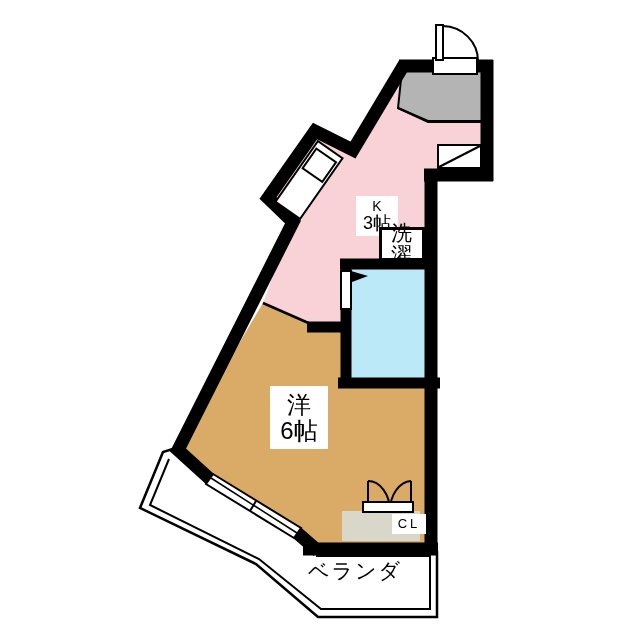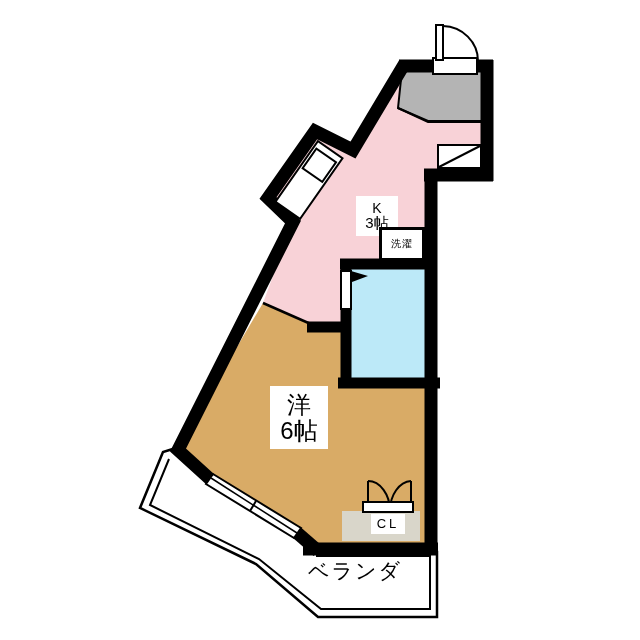--- a/index.html
+++ b/index.html
@@ -5,27 +5,27 @@
 <style>
   html,body{margin:0;padding:0;background:#ffffff;}
   body{width:640px;height:640px;position:relative;overflow:hidden;
        font-family:"Liberation Sans","DejaVu Sans",sans-serif;color:#000;}
   .stage{position:absolute;left:0;top:0;width:640px;height:640px;}
   svg{position:absolute;left:0;top:0;}
   .label{position:absolute;display:flex;flex-direction:column;align-items:center;
          justify-content:center;text-align:center;line-height:1.05;color:#000;}
   .whitebox{background:#ffffff;}
   .lbl-k{left:356px;top:196px;width:42px;height:40px;font-size:14px;}
-  .lbl-k .size{font-size:15px;}
+  .lbl-k .size{font-size:18px;}
   .lbl-laundry{left:379px;top:227px;width:40px;height:28px;border:3px solid #000;
-               background:#fff;font-size:10px;letter-spacing:1px;}
+               background:#fff;font-size:21px;letter-spacing:1px;}
   .lbl-ub{left:358px;top:305px;width:60px;height:31px;font-size:23px;letter-spacing:7px;
           text-indent:7px;}
   .lbl-room{left:270px;top:386px;width:58px;height:63px;font-size:24px;}
-  .lbl-cl{left:371px;top:514px;width:34px;height:20px;font-size:13px;letter-spacing:3px;}
+  .lbl-cl{left:392px;top:514px;width:34px;height:20px;font-size:13px;letter-spacing:3px;}
   .lbl-veranda{left:293px;top:556px;width:124px;height:30px;font-size:21px;letter-spacing:2px;justify-content:center;}
 </style>
 </head>
 <body>
 
 <div class="stage">
 <svg width="640" height="640" viewBox="0 0 640 640">
 
   <g>
     <polygon points="163,452 140,508 256,564 318,617 437,617 437,552 311,548 176,448" fill="#ffffff" stroke="#000" stroke-width="2.5"></polygon>

